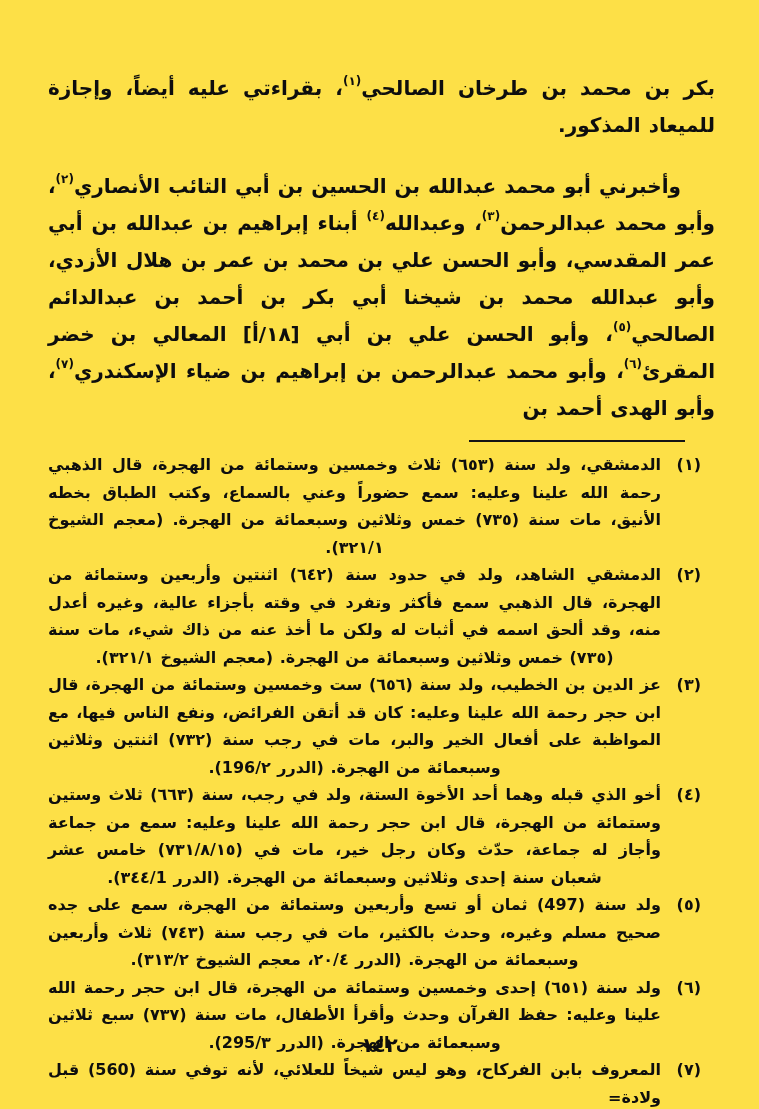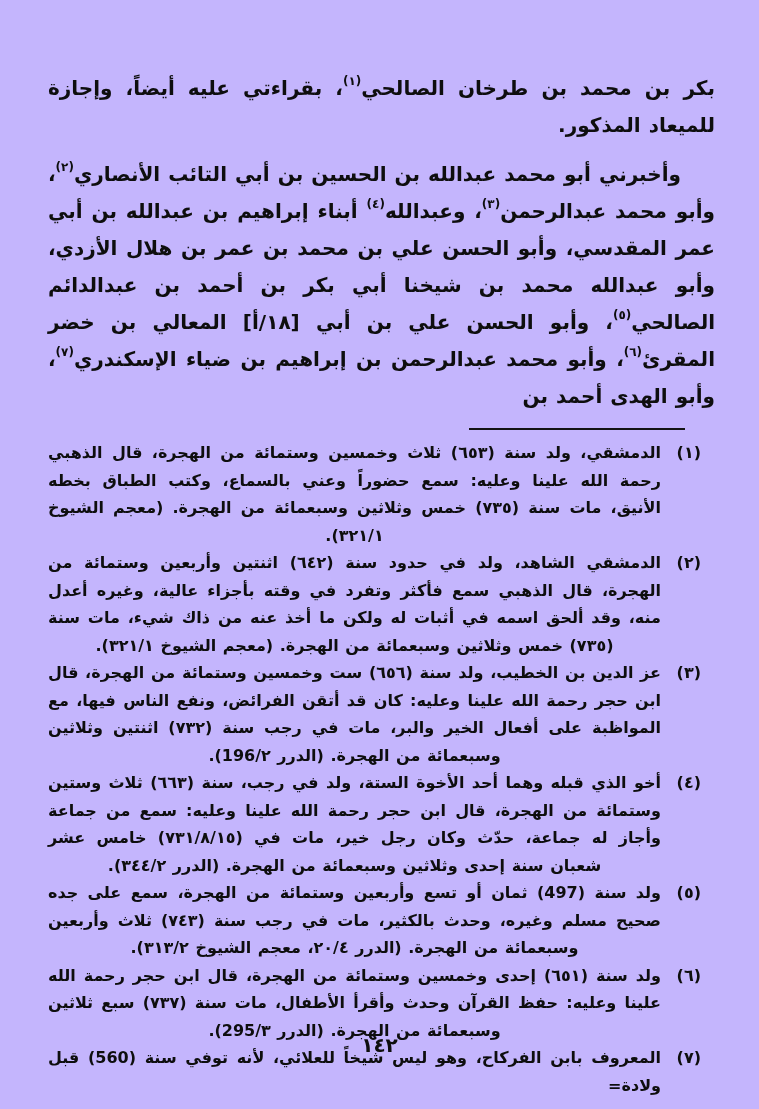--- a/index.html
+++ b/index.html
@@ -5,40 +5,40 @@
   html, body {
     margin: 0;
     padding: 0;
     background: #e8e8e8;
   }
   .page {
     position: relative;
     width: 759px;
     height: 1109px;
     margin: 0 auto;
-    background: #c4b5fd;
+    background: #fde047;
     direction: rtl;
     font-family: "DejaVu Sans", sans-serif;
     color: #0e0e0e;
     box-sizing: border-box;
     padding: 70px 44px 0 48px;
     overflow: hidden;
   }
   
   .main-text p {
     margin: 0;
     font-size: 20px;
     line-height: 37px;
     font-weight: bold;
     text-align: justify;
     word-spacing: 1px;
   }
   .main-text p.indented {
     text-indent: 34px;
-    margin-top: 12px;
+    margin-top: 24px;
   }
   .main-text sup {
     font-size: 12px;
     line-height: 0;
     font-weight: bold;
     position: relative;
     top: -2px;
   }
   
   .footnote-sep {
@@ -105,21 +105,21 @@
     <div class="footnote">
       <span class="fn-num">(٢)</span>
       <div class="fn-text">الدمشقي الشاهد، ولد في حدود سنة (٦٤٢) اثنتين وأربعين وستمائة من الهجرة، قال الذهبي سمع فأكثر وتفرد في وقته بأجزاء عالية، وغيره أعدل منه، وقد ألحق اسمه في أثبات له ولكن ما أخذ عنه من ذاك شيء، مات سنة (٧٣٥) خمس وثلاثين وسبعمائة من الهجرة. (معجم الشيوخ ٣٢١/١).</div>
     </div>
     <div class="footnote">
       <span class="fn-num">(٣)</span>
       <div class="fn-text">عز الدين بن الخطيب، ولد سنة (٦٥٦) ست وخمسين وستمائة من الهجرة، قال ابن حجر رحمة الله علينا وعليه: كان قد أتقن الفرائض، ونفع الناس فيها، مع المواظبة على أفعال الخير والبر، مات في رجب سنة (٧٣٢) اثنتين وثلاثين وسبعمائة من الهجرة. (الدرر 196/٢).</div>
     </div>
     <div class="footnote">
       <span class="fn-num">(٤)</span>
-      <div class="fn-text">أخو الذي قبله وهما أحد الأخوة الستة، ولد في رجب، سنة (٦٦٣) ثلاث وستين وستمائة من الهجرة، قال ابن حجر رحمة الله علينا وعليه: سمع من جماعة وأجاز له جماعة، حدّث وكان رجل خير، مات في (٧٣١/٨/١٥) خامس عشر شعبان سنة إحدى وثلاثين وسبعمائة من الهجرة. (الدرر ٣٤٤/٢).</div>
+      <div class="fn-text">أخو الذي قبله وهما أحد الأخوة الستة، ولد في رجب، سنة (٦٦٣) ثلاث وستين وستمائة من الهجرة، قال ابن حجر رحمة الله علينا وعليه: سمع من جماعة وأجاز له جماعة، حدّث وكان رجل خير، مات في (٧٣١/٨/١٥) خامس عشر شعبان سنة إحدى وثلاثين وسبعمائة من الهجرة. (الدرر ٣٤٤/1).</div>
     </div>
     <div class="footnote">
       <span class="fn-num">(٥)</span>
       <div class="fn-text">ولد سنة (497) ثمان أو تسع وأربعين وستمائة من الهجرة، سمع على جده صحيح مسلم وغيره، وحدث بالكثير، مات في رجب سنة (٧٤٣) ثلاث وأربعين وسبعمائة من الهجرة. (الدرر ٢٠/٤، معجم الشيوخ ٣١٣/٢).</div>
     </div>
     <div class="footnote">
       <span class="fn-num">(٦)</span>
       <div class="fn-text">ولد سنة (٦٥١) إحدى وخمسين وستمائة من الهجرة، قال ابن حجر رحمة الله علينا وعليه: حفظ القرآن وحدث وأقرأ الأطفال، مات سنة (٧٣٧) سبع ثلاثين وسبعمائة من الهجرة. (الدرر 295/٣).</div>
     </div>
     <div class="footnote">

